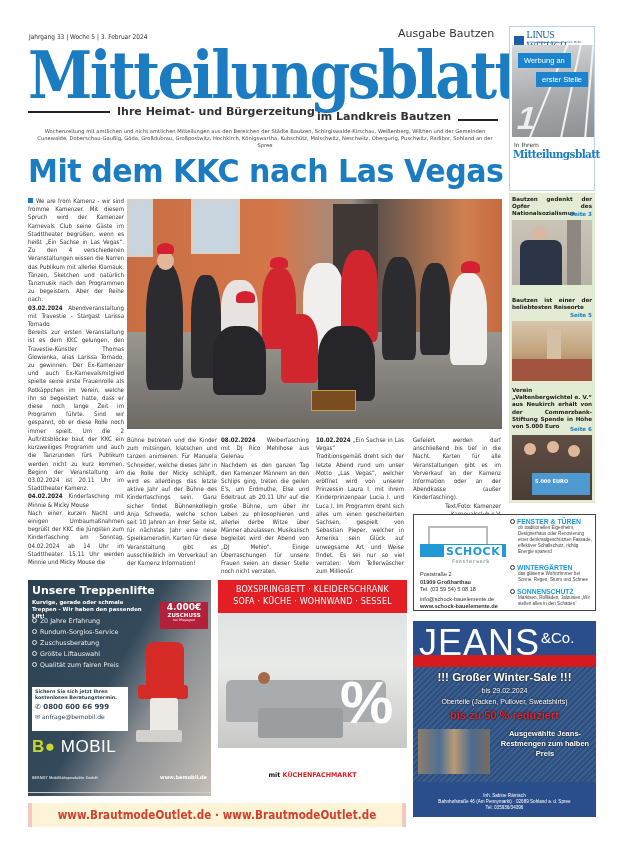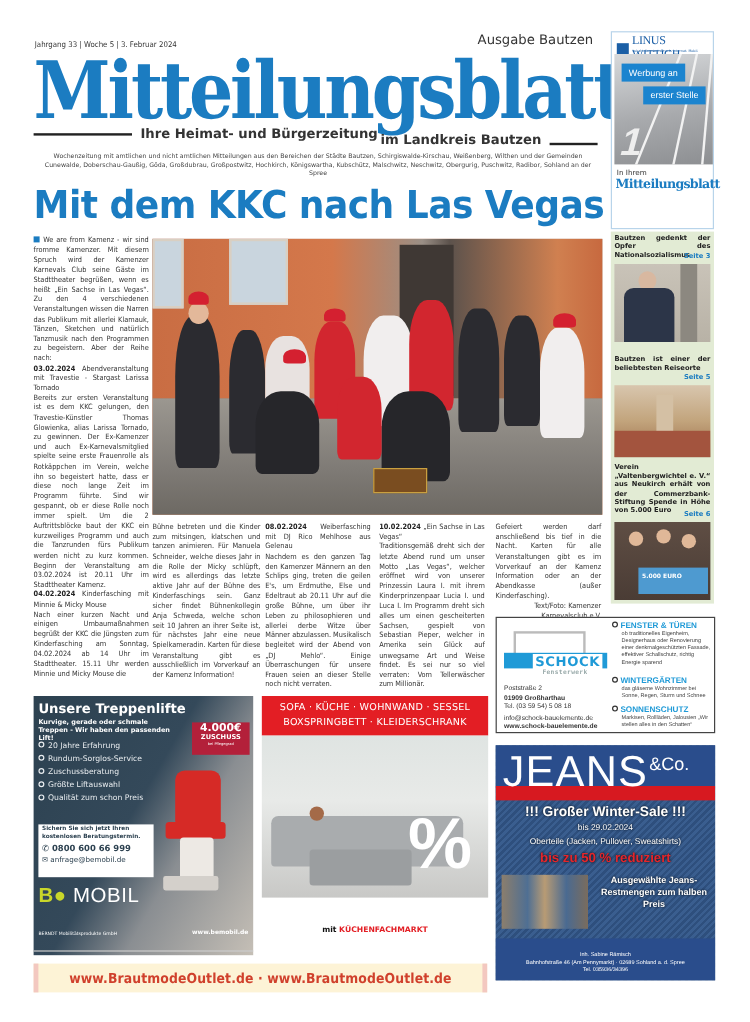--- a/index.html
+++ b/index.html
@@ -277,37 +277,37 @@
     <div class="b1">4.000€</div>
     <div class="b2">ZUSCHUSS</div>
     <div class="b3">bei Pflegegrad</div>
   </div>
   <div class="bm-sub" style="width:110px;">Kurvige, gerade oder schmale Treppen - Wir haben den passenden Lift!</div>
   <div class="bm-list">
     <div><span class="bm-check"></span><span>20 Jahre Erfahrung</span></div>
     <div><span class="bm-check"></span><span>Rundum-Sorglos-Service</span></div>
     <div><span class="bm-check"></span><span>Zuschussberatung</span></div>
     <div><span class="bm-check"></span><span>Größte Liftauswahl</span></div>
-    <div><span class="bm-check"></span><span>Qualität zum schon Preis</span></div>
+    <div><span class="bm-check"></span><span>Qualität zum fairen Preis</span></div>
   </div>
   <div class="bm-contact">
     <div class="c1">Sichern Sie sich jetzt Ihren kostenlosen Beratungstermin.</div>
     <div class="c2"><span>✆ </span><span>0800 600 66 999</span></div>
     <div class="c3"><span>✉ </span><span>anfrage@bemobil.de</span></div>
   </div>
   <div class="bm-logo"><span class="bc">B●</span> <span>MOBIL</span></div>
   <div class="bm-footer">BERNDT Mobilitätsprodukte GmbH</div>
   <div class="bm-url">www.bemobil.de</div>
 </div>
 <div class="abs divider"></div>
 
 <div class="abs mm">
   <div class="mm-top">
+    <div>BOXSPRINGBETT · KLEIDERSCHRANK</div>
     <div>SOFA · KÜCHE · WOHNWAND · SESSEL</div>
-    <div>BOXSPRINGBETT · KLEIDERSCHRANK</div>
   </div>
   <div class="mm-room"></div>
   <div class="mm-sofa"></div>
   <div class="mm-sofa2"></div>
   <div class="mm-woman"></div>
   <div class="mm-percent">%</div>
   <div class="mm-logo-sub"><em style="font-style:normal;">mit</em> <span>KÜCHENFACHMARKT</span></div>
 </div>
 
 <div class="abs jeans">

